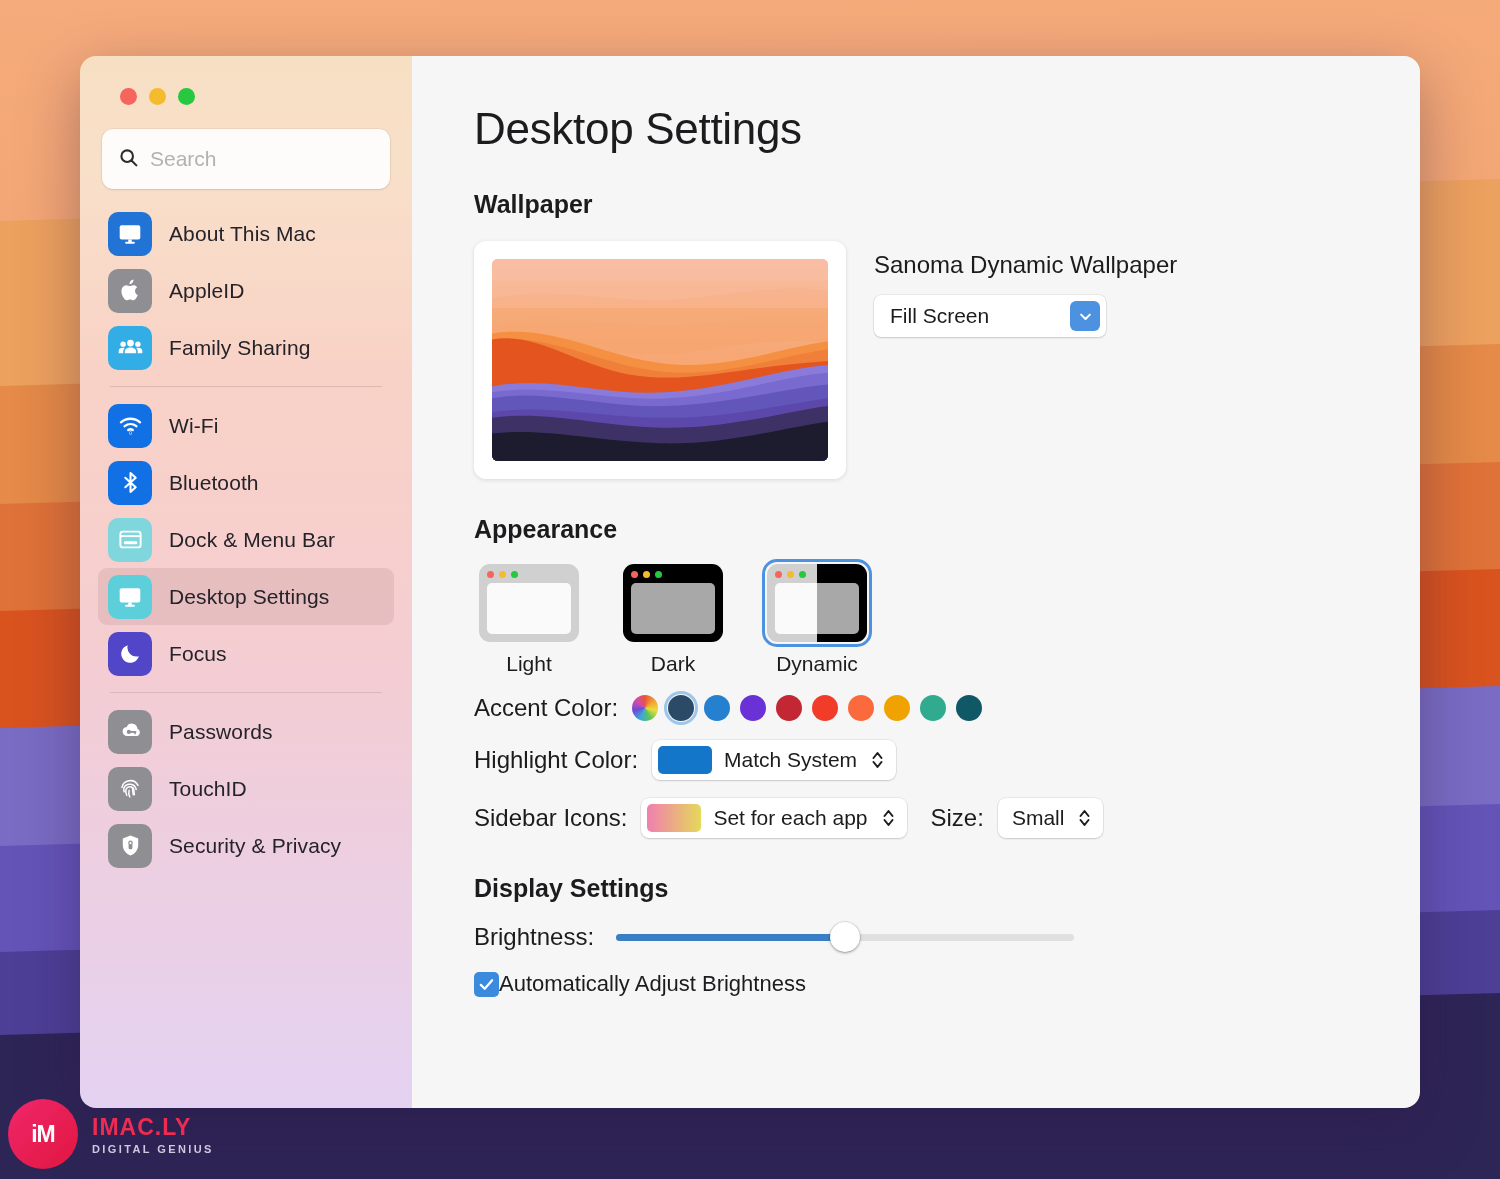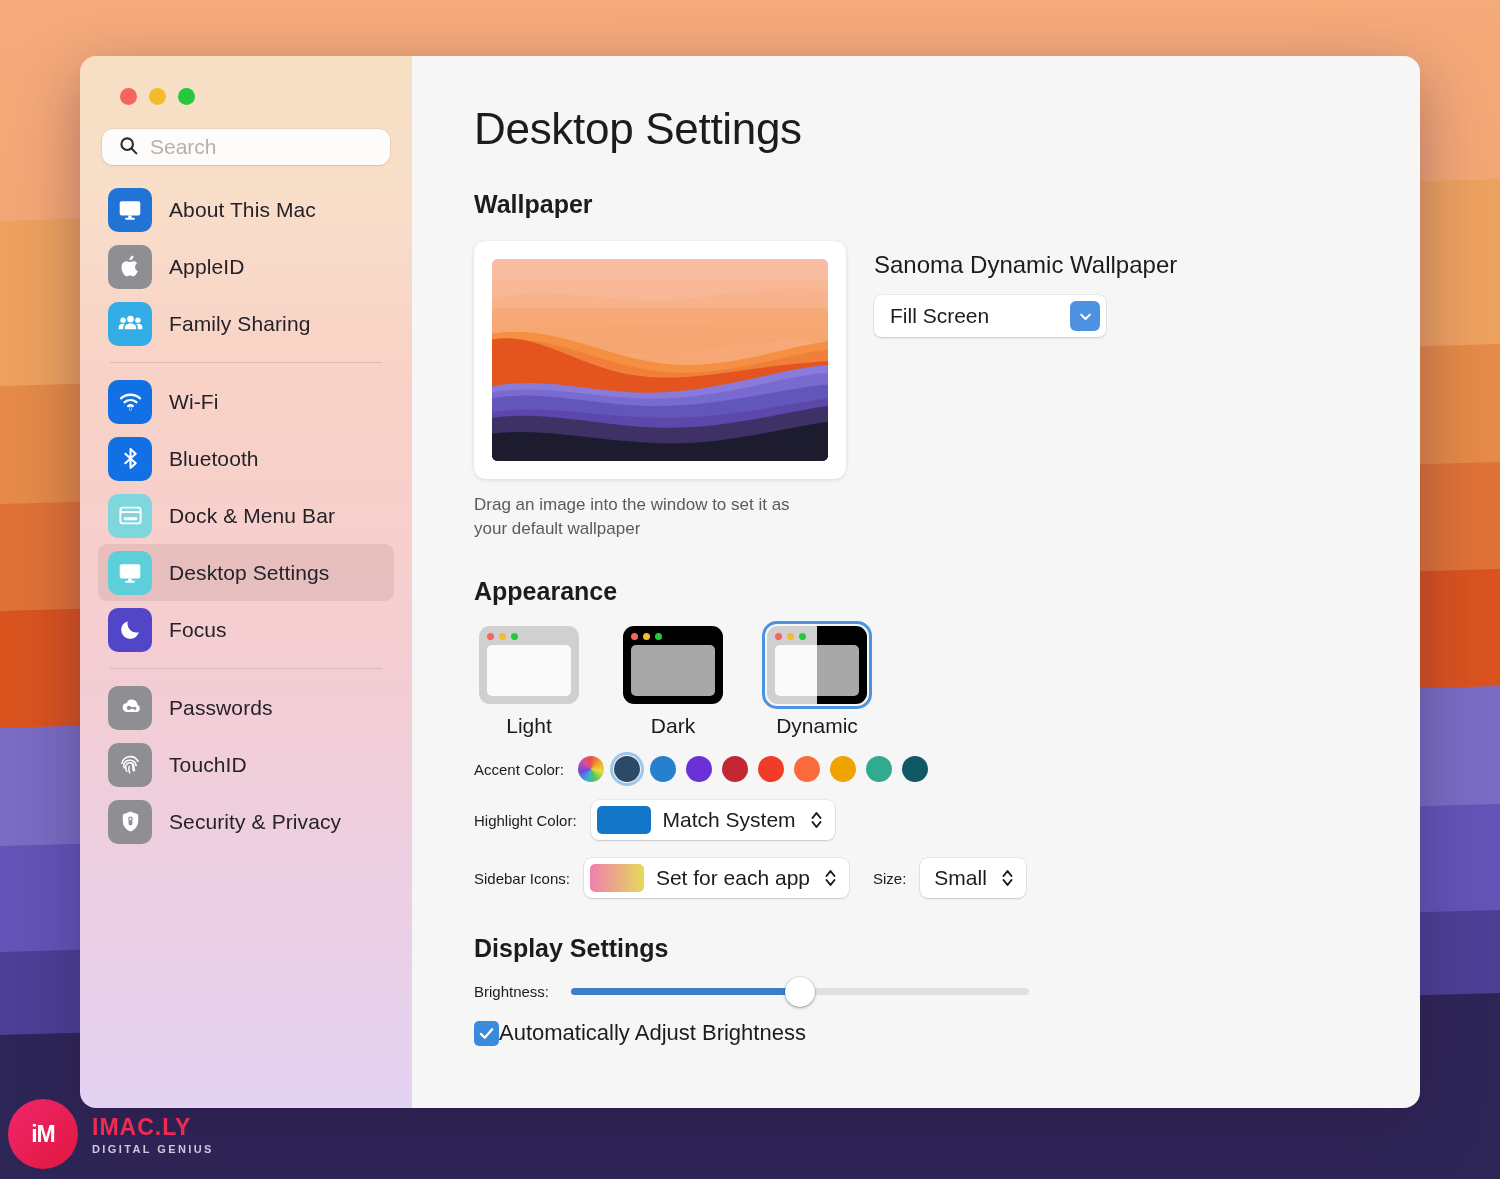--- a/index.html
+++ b/index.html
@@ -36,21 +36,21 @@
     width:332px; flex:0 0 332px; height:100%;
     background:linear-gradient(180deg,#f7dfc4 0%,#f9dfc9 12%,#f8d2c6 30%,#f7cfcc 45%,#f3cdd4 60%,#eccfe2 78%,#e4d2f2 100%);
     padding:0 18px;
     position:relative;
   }
   .traffic { display:flex; gap:12px; padding:32px 0 0 22px; }
   .tl { width:17px; height:17px; border-radius:50%; }
   .tl.red{background:#f5655b;} .tl.yel{background:#f5bb2f;} .tl.grn{background:#26c840;}
 
   .search-wrap {
-    margin:24px 4px 0 4px; height:36px; background:#fdfcfa;
+    margin:24px 4px 0 4px; height:60px; background:#fdfcfa;
     border-radius:11px; display:flex; align-items:center; padding:0 16px;
     box-shadow:0 1px 2px rgba(120,90,70,.16), 0 0 0 .5px rgba(150,120,100,.18);
   }
   .search-wrap svg { flex:0 0 auto; }
   .search-input {
     border:none; outline:none; background:transparent; margin-left:11px;
     font-family:"Liberation Sans", sans-serif; font-size:21px; color:#2b2b2e; width:100%;
   }
   .search-input::placeholder { color:#b4b1ae; }
 
@@ -125,21 +125,21 @@
   .thumb-light { background:#d0d0d0; }
   .thumb-dark  { background:#000; }
   .thumb-inner {
     position:absolute; left:8px; top:19px; right:8px; bottom:8px; border-radius:5px;
   }
   .dots { position:absolute; left:8px; top:7px; display:flex; gap:5px; }
   .dot { width:7px; height:7px; border-radius:50%; }
   .theme-lbl { margin-top:10px; font-size:21px; color:#1c1c1e; }
 
   .ctl-row { display:flex; align-items:center; margin-top:18px; }
-  .ctl-label { font-size:15px; color:#1c1c1e;text-align:right; }
+  .ctl-label { font-size:24px; color:#1c1c1e;text-align:right; }
   .swatches { display:flex; gap:10px; margin-left:14px; }
   .sw { width:26px; height:26px; border-radius:50%; position:relative; }
   .sw.sel::after {
     content:''; position:absolute; inset:-4px; border-radius:50%;
     border:3px solid #9cc6ea;
   }
   .sw-wheel {
     background:conic-gradient(#e8543f,#f0a32e,#e9dd3c,#5cc45a,#3aa8dd,#6d4ad6,#d14ab0,#e8543f);
   }
 
@@ -363,21 +363,20 @@
               <path d="M0 82 C45 74 85 108 140 118 C200 128 250 110 340 104 L340 206 L0 206 Z" fill="#e3541e"></path>
               <path d="M0 130 C60 118 110 140 175 136 C240 132 290 112 340 108 L340 206 L0 206 Z" fill="#8a7ada"></path>
               <path d="M0 136 C60 126 115 146 180 142 C245 138 292 120 340 116 L340 206 L0 206 Z" fill="#7668cd" opacity=".9"></path>
               <path d="M0 142 C55 132 110 152 175 150 C240 148 295 132 340 128 L340 206 L0 206 Z" fill="#6356bb"></path>
               <path d="M0 156 C60 148 110 162 175 162 C240 162 295 148 340 142 L340 206 L0 206 Z" fill="#5a45a8" opacity=".85"></path>
               <path d="M0 162 C55 154 105 170 170 172 C235 174 295 156 340 150 L340 206 L0 206 Z" fill="#3d3166"></path>
               <path d="M0 178 C55 172 105 186 170 188 C235 190 295 172 340 166 L340 206 L0 206 Z" fill="#1c1c2e"></path>
             </svg>
           </div>
         </div>
-        <div class="wall-cap">Drag an image into the window to set it as your default wallpaper</div>
       </div>
 
       <div class="wall-right">
         <h3>Sanoma Dynamic Wallpaper</h3>
         <div class="select-box">
           <span>Fill Screen</span>
           <span class="chev-btn">
             <svg width="15" height="15" viewBox="0 0 24 24" fill="none" stroke="#fff" stroke-width="3.2" stroke-linecap="round" stroke-linejoin="round">
                 <polyline points="5 9 12 16 19 9"></polyline>
               </svg>

